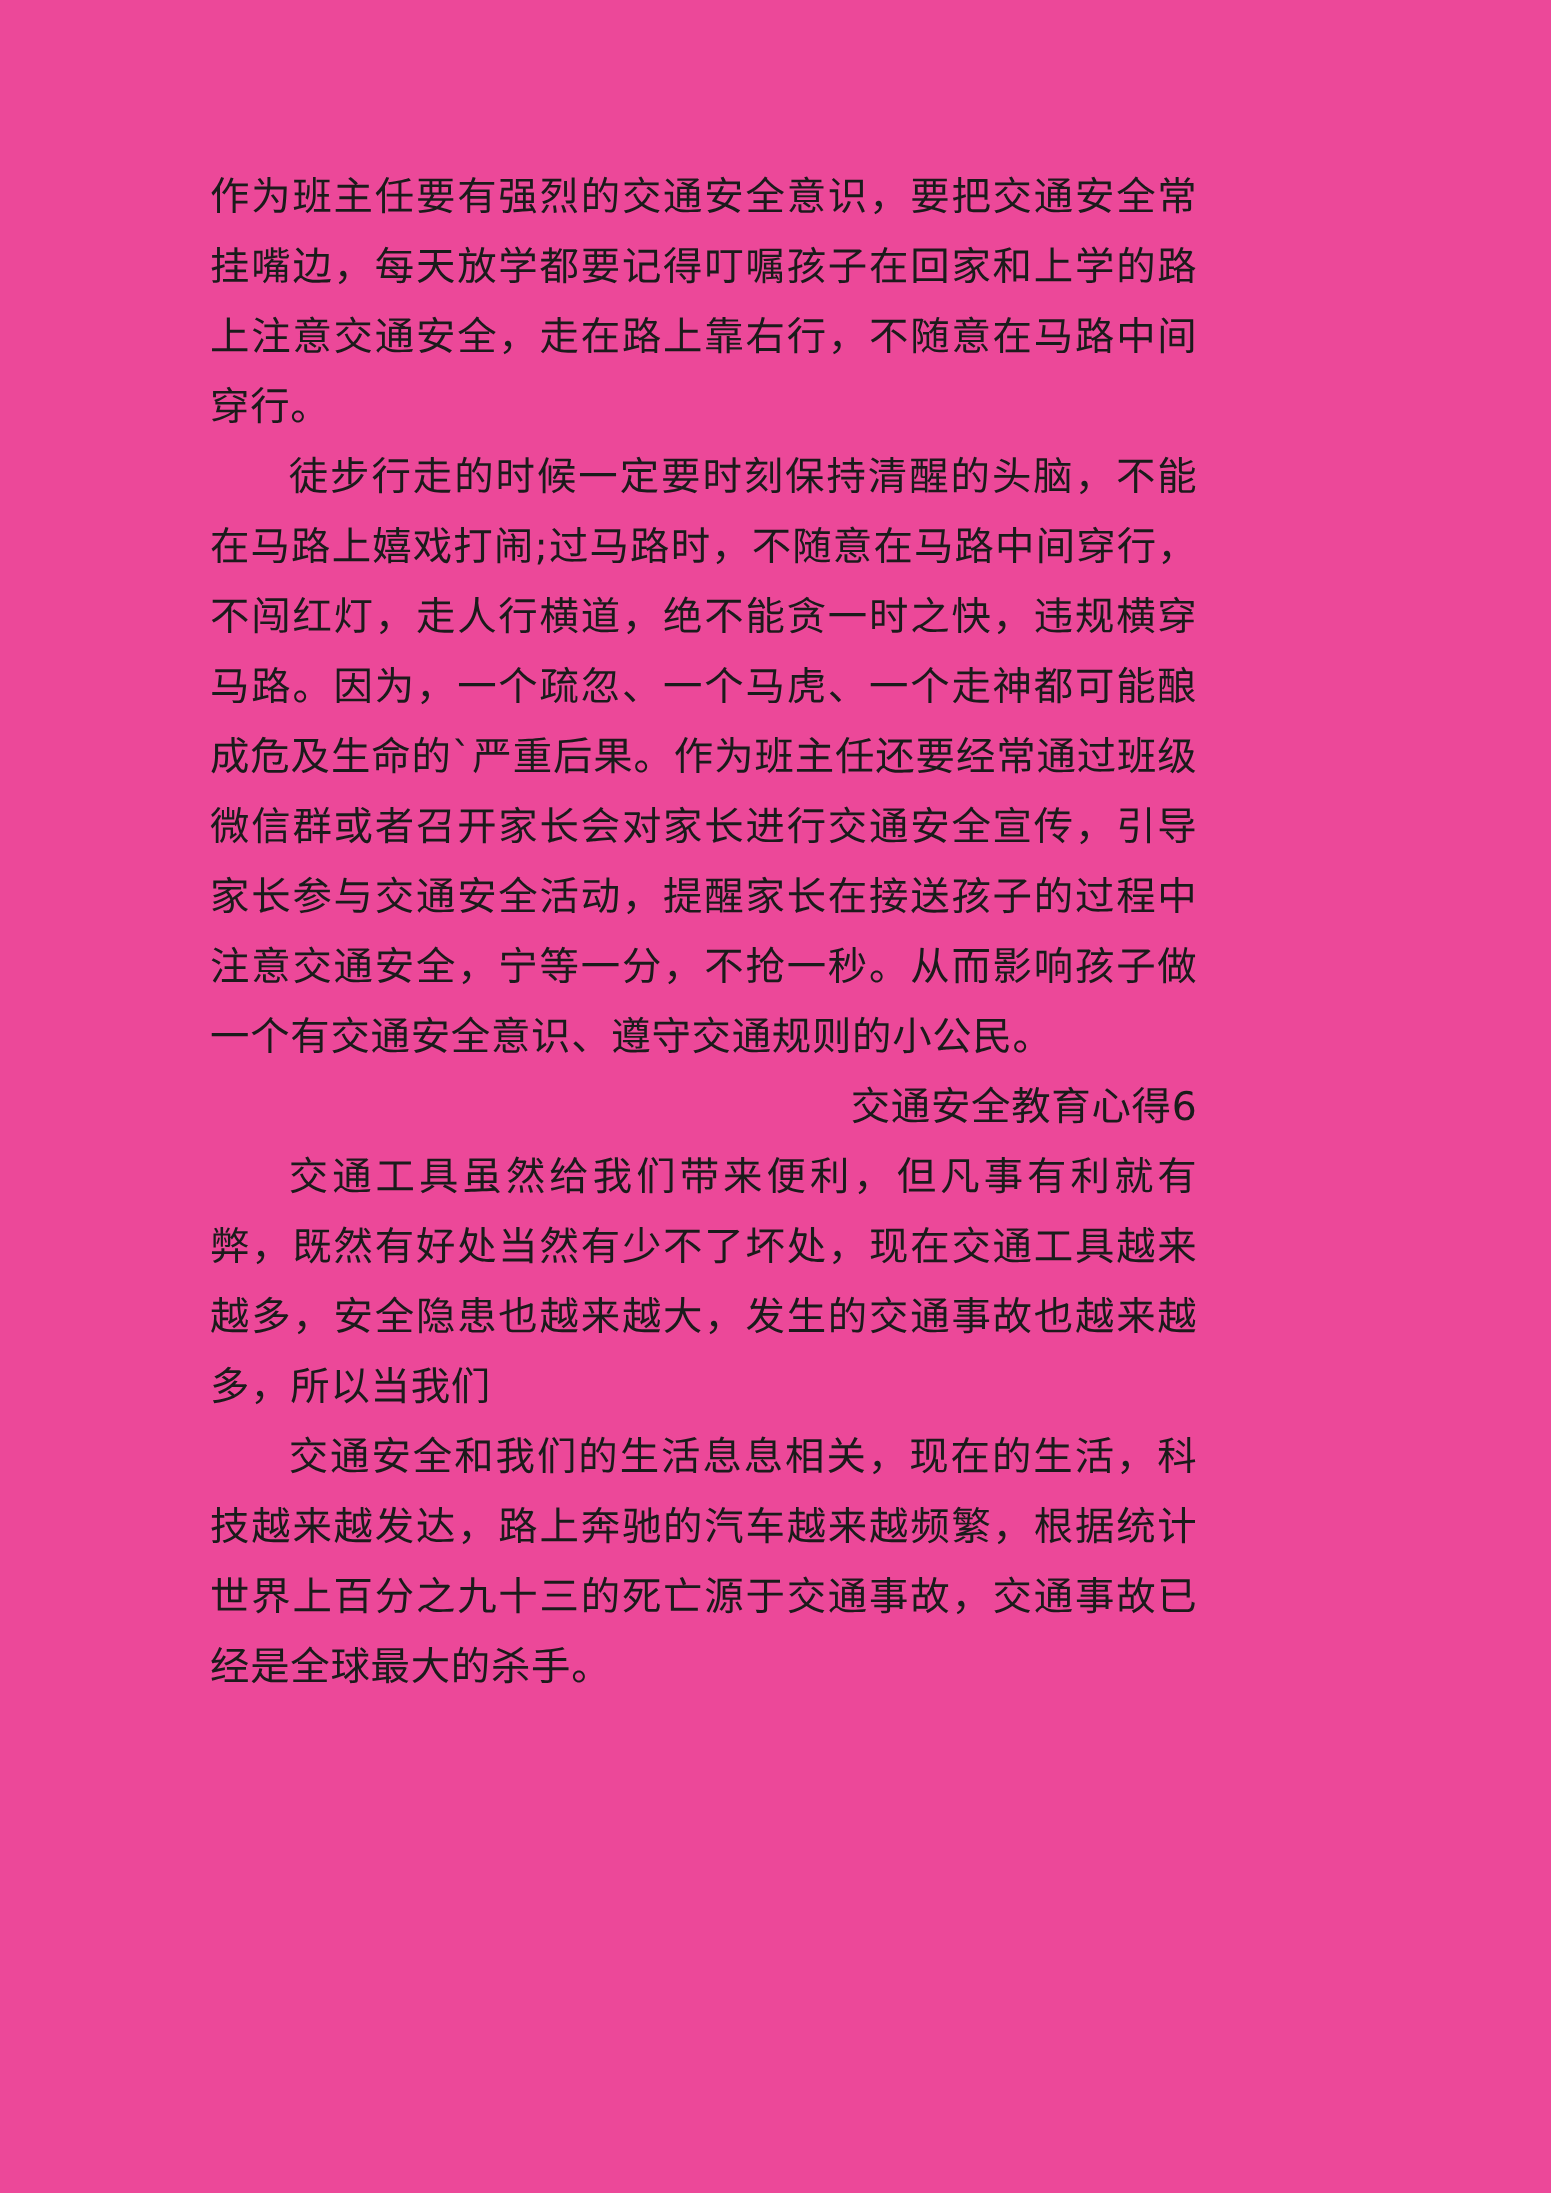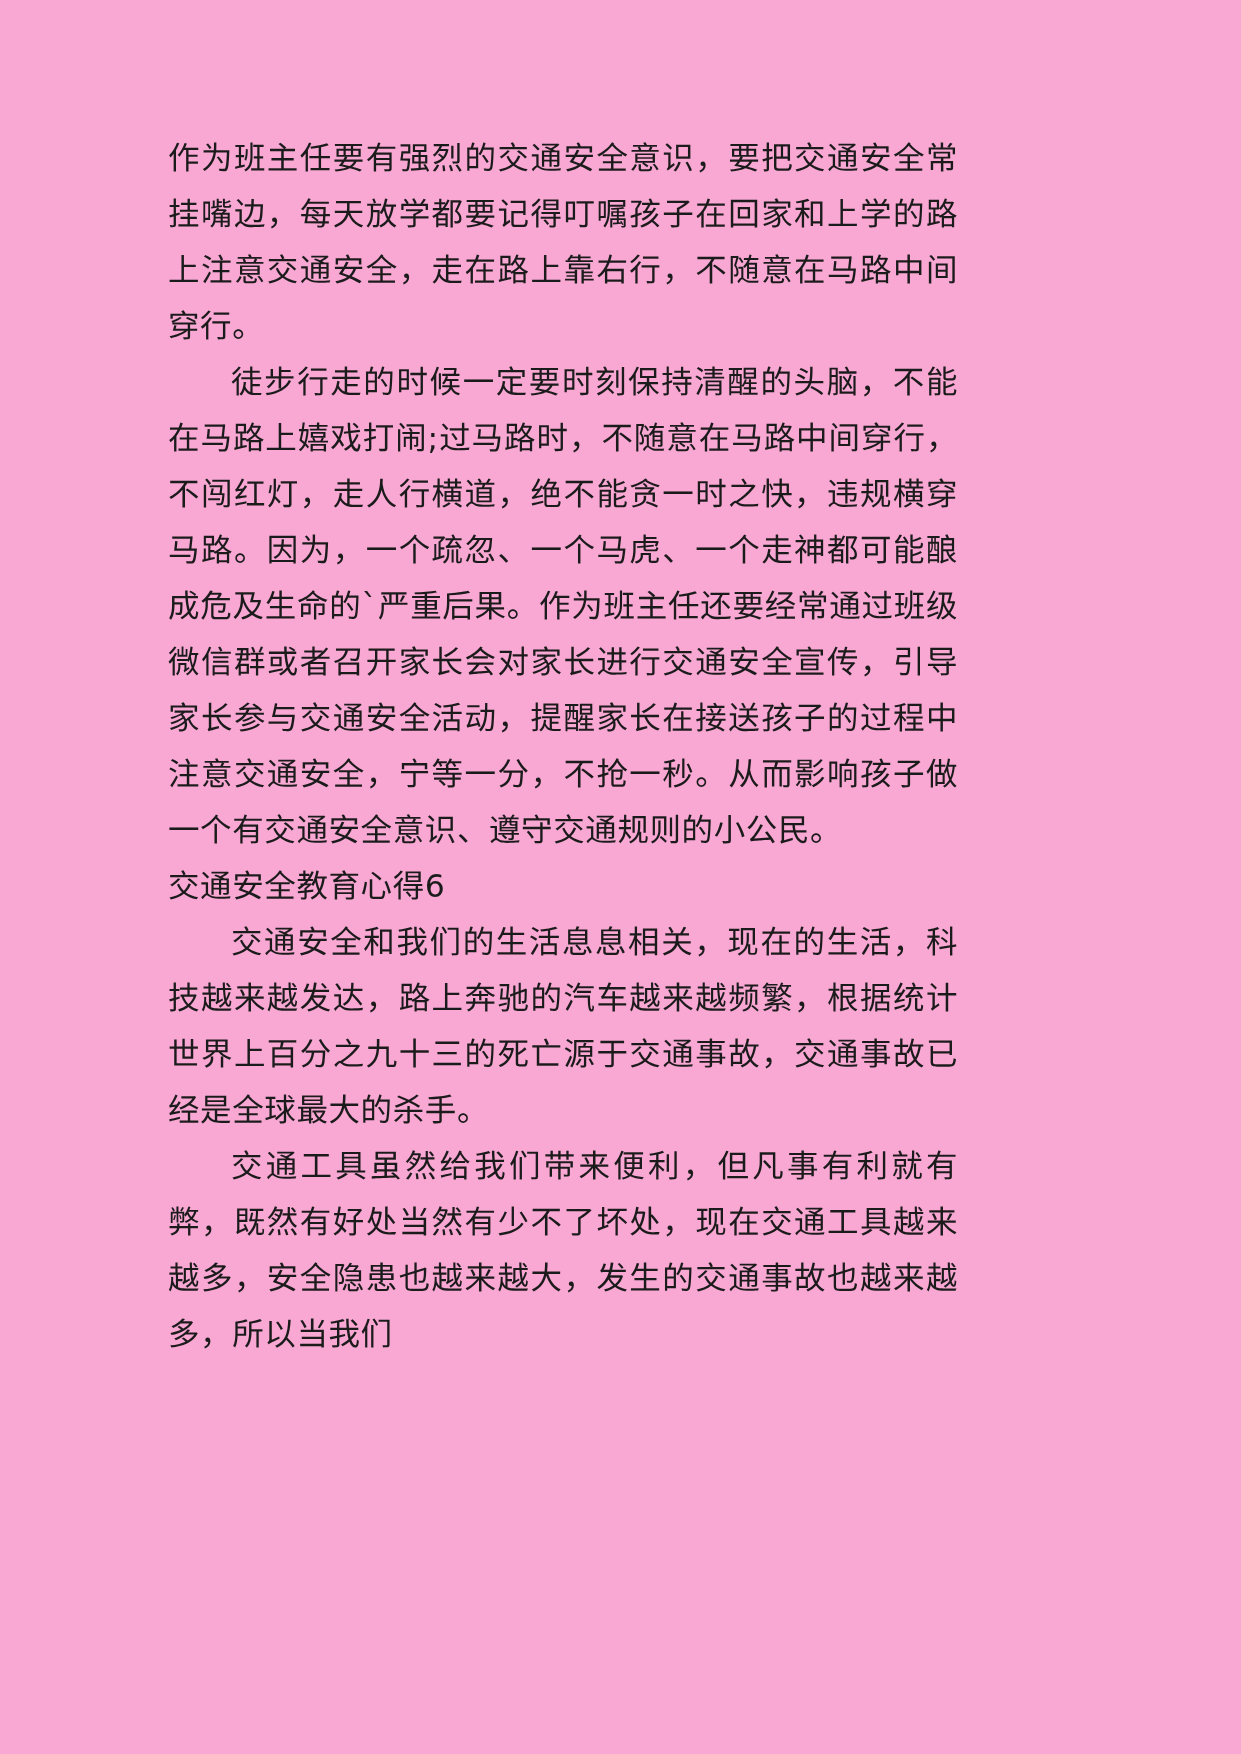--- a/index.html
+++ b/index.html
@@ -9,21 +9,21 @@
     background: #ffffff;
   }
   body {
     font-family: "DejaVu Sans", "Liberation Sans", sans-serif;
   }
   .page {
     position: relative;
     width: 1241px;
     height: 1754px;
     margin: 0 auto;
-    background: #f9a8d4;
+    background: #ec4899;
     overflow: hidden;
     box-sizing: border-box;
   }
   .content {
     position: absolute;
     left: 168px;
     top: 130px;
     width: 790px;
   }
   p.para {
@@ -40,34 +40,34 @@
   p.indent {
     text-indent: 2em;
   }
   h2.heading {
     margin: 0;
     font-size: 31.5px;
     line-height: 56px;
     letter-spacing: 0.6px;
     color: #1b1b1b;
     font-weight: 400;
-    text-align: left;
+    text-align: right;
   }
 </style>
 </head>
 <body>
 
 <div class="page">
   <div class="content">
 
     <p class="para">作为班主任要有强烈的交通安全意识，要把交通安全常挂嘴边，每天放学都要记得叮嘱孩子在回家和上学的路上注意交通安全，走在路上靠右行，不随意在马路中间穿行。</p>
 
     <p class="para indent">徒步行走的时候一定要时刻保持清醒的头脑，不能在马路上嬉戏打闹;过马路时，不随意在马路中间穿行，不闯红灯，走人行横道，绝不能贪一时之快，违规横穿马路。因为，一个疏忽、一个马虎、一个走神都可能酿成危及生命的`严重后果。作为班主任还要经常通过班级微信群或者召开家长会对家长进行交通安全宣传，引导家长参与交通安全活动，提醒家长在接送孩子的过程中注意交通安全，宁等一分，不抢一秒。从而影响孩子做一个有交通安全意识、遵守交通规则的小公民。</p>
 
 
     <h2 class="heading">交通安全教育心得6</h2>
 
+    <p class="para indent">交通工具虽然给我们带来便利，但凡事有利就有弊，既然有好处当然有少不了坏处，现在交通工具越来越多，安全隐患也越来越大，发生的交通事故也越来越多，所以当我们</p>
+
     <p class="para indent">交通安全和我们的生活息息相关，现在的生活，科技越来越发达，路上奔驰的汽车越来越频繁，根据统计世界上百分之九十三的死亡源于交通事故，交通事故已经是全球最大的杀手。</p>
-
-    <p class="para indent">交通工具虽然给我们带来便利，但凡事有利就有弊，既然有好处当然有少不了坏处，现在交通工具越来越多，安全隐患也越来越大，发生的交通事故也越来越多，所以当我们</p>
 
   </div>
 </div>
 
 </body></html>

